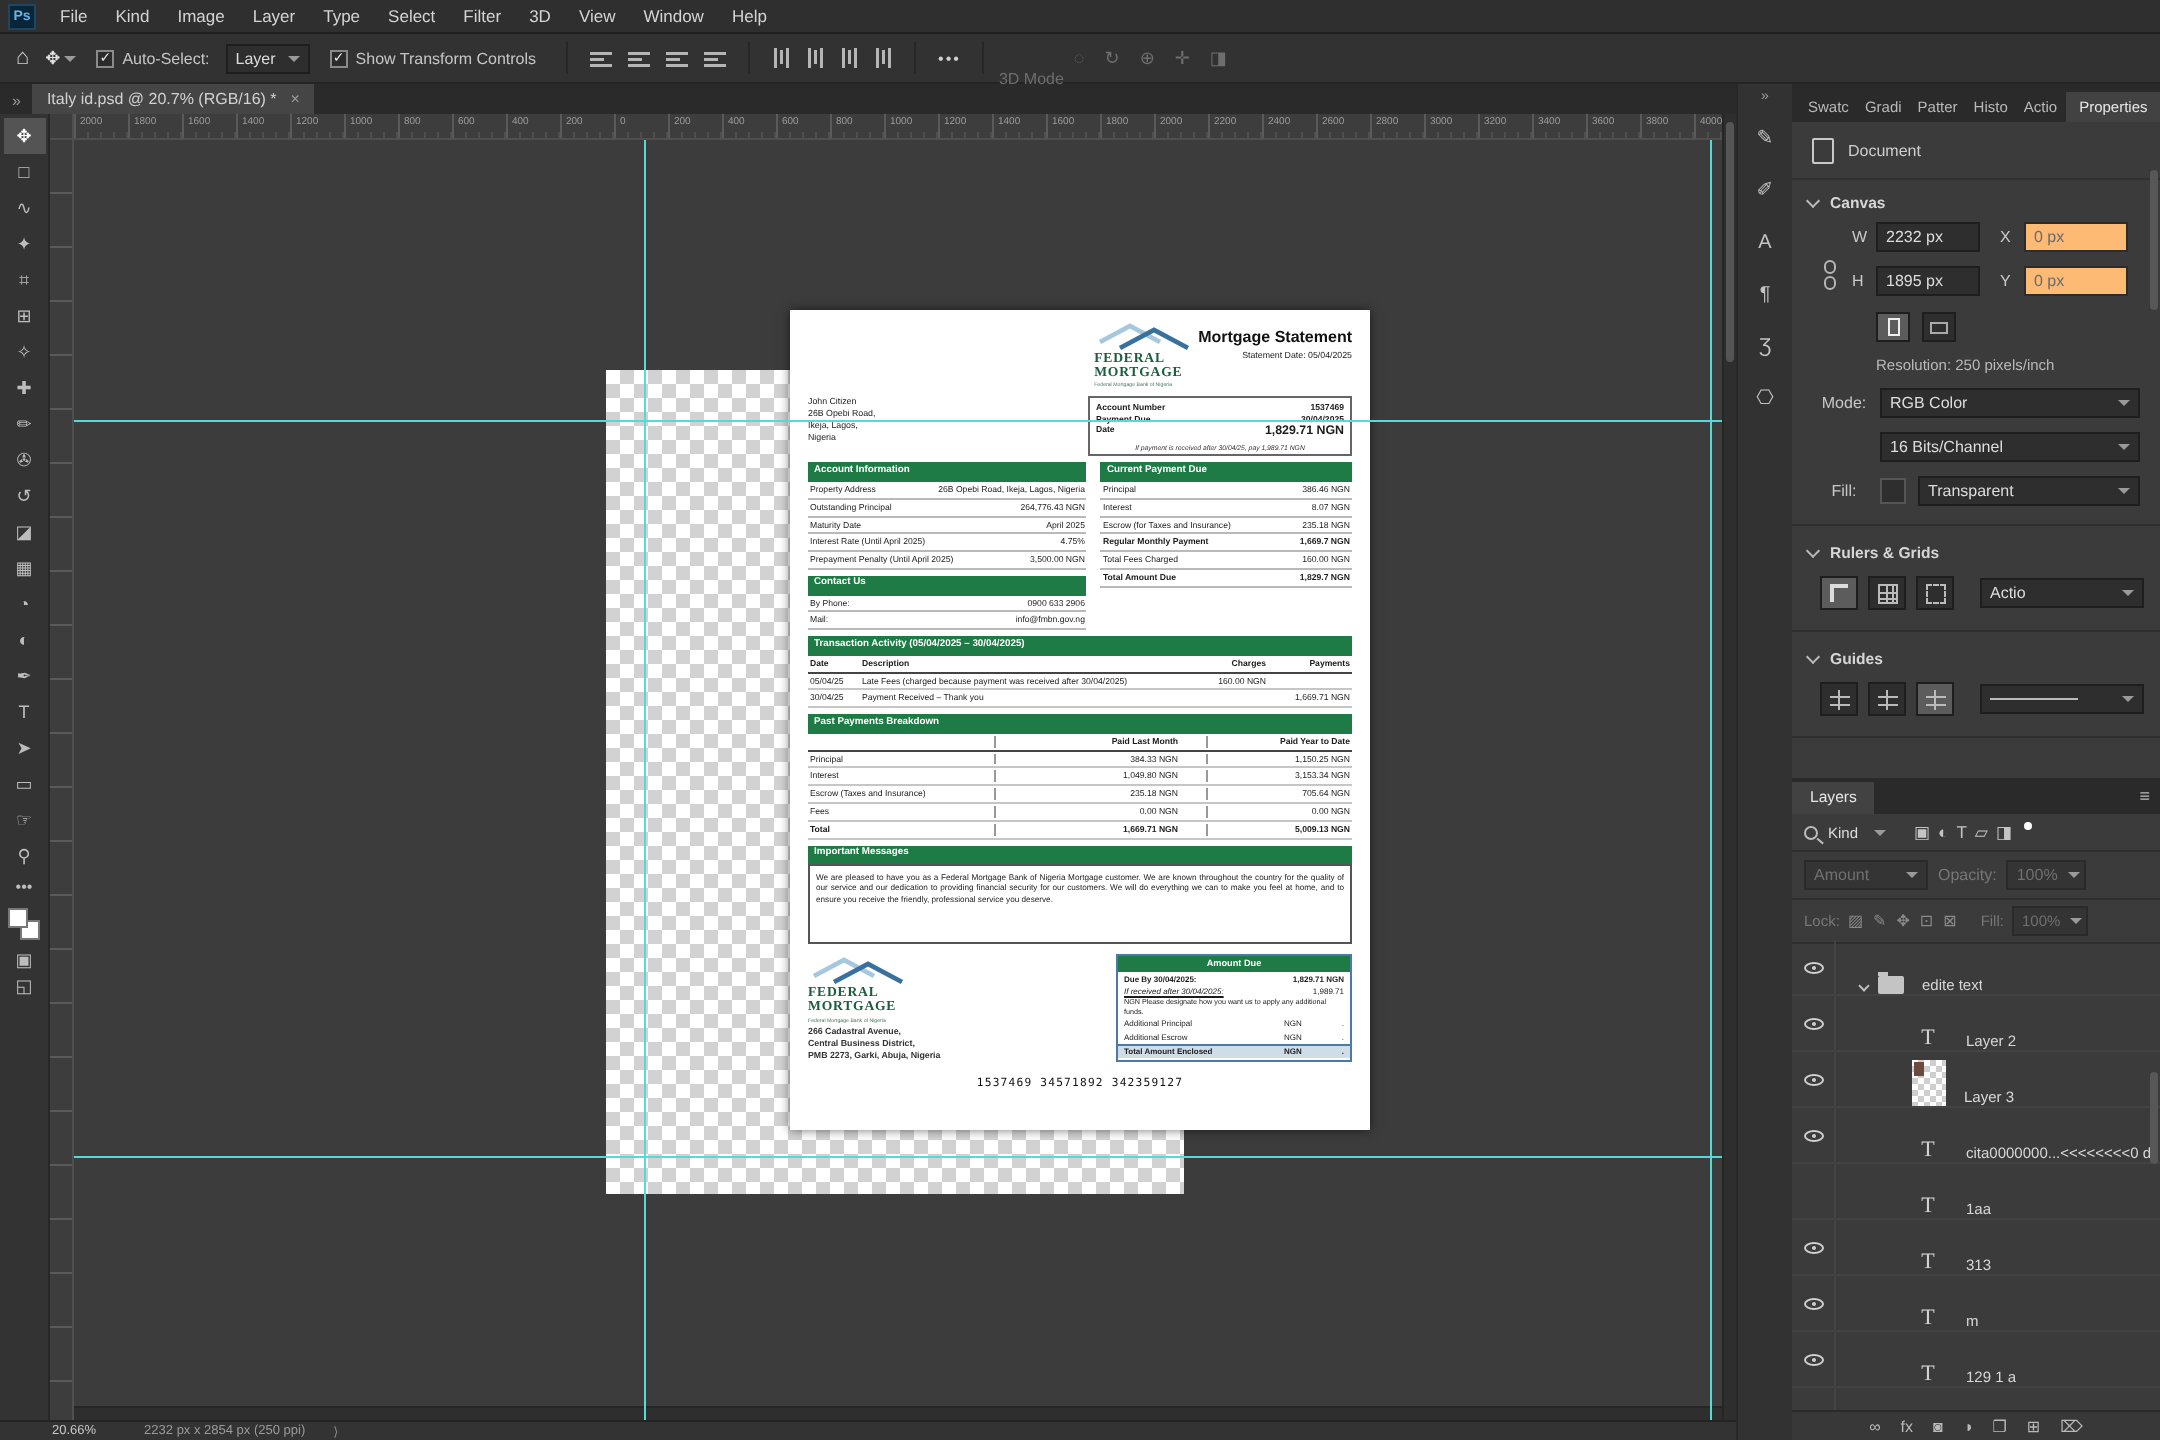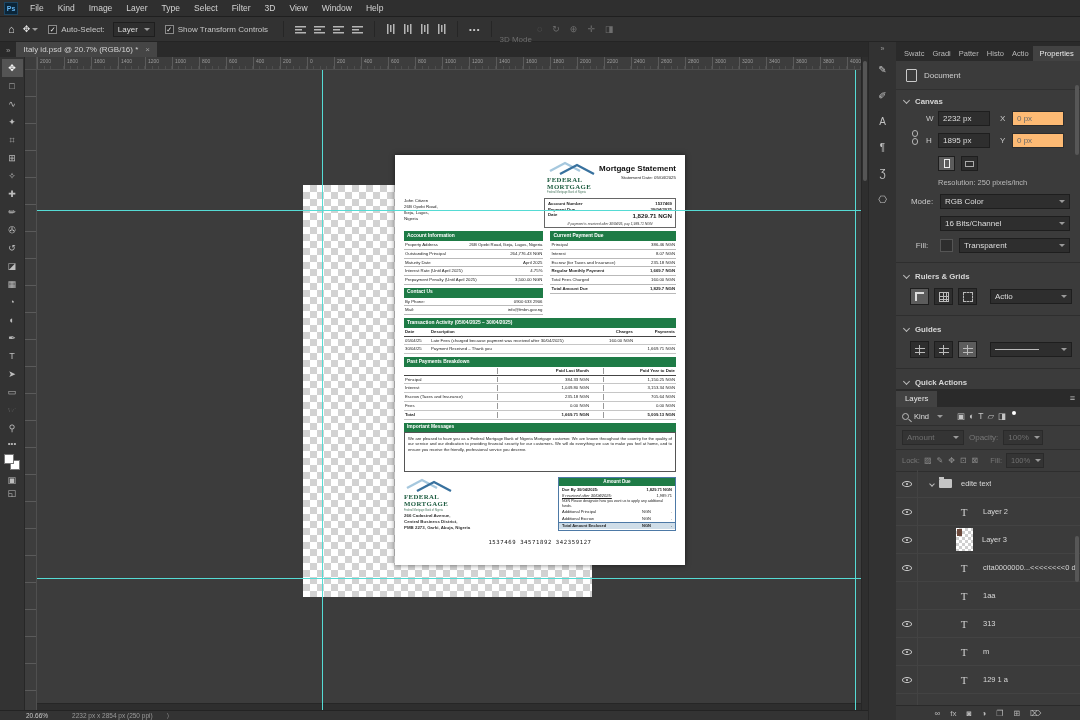--- a/index.html
+++ b/index.html
@@ -166,21 +166,21 @@
   .search-ic{width:7px;height:7px;border:1.2px solid #bbb;border-radius:50%;position:relative;margin-right:1px;}
   .search-ic::after{content:"";position:absolute;left:5px;top:6px;width:4px;height:1.2px;background:#bbb;transform:rotate(40deg);}
   .kind-dd{display:flex;align-items:center;gap:8px;color:#ddd;font-size:7.5px;padding-right:2px;}
   .lf-ic{color:#c5c5c5;font-size:8.5px;padding:0 2px;}
   .lf-dot{width:4px;height:4px;background:#fff;border-radius:50%;margin-top:-6px;}
   .lblend{display:flex;align-items:center;gap:5px;padding:4px 6px;border-bottom:1px solid #2e2e2e;color:#777;}
   .dd.dis{color:#707070;background:#343434;border-color:#2a2a2a;}
   .llock{display:flex;align-items:center;gap:4px;padding:3px 6px;border-bottom:1px solid #2e2e2e;color:#777;font-size:7.5px;}
   .llock .lk{font-size:8px;color:#8a8a8a;}
   .lrows{overflow:hidden;position:absolute;top:63px;bottom:0;left:0;right:0;}
-  .lrow{display:flex;align-items:center;height:28px;border-bottom:1px solid #434343;}
+  .lrow{display:flex;align-items:flex-end;height:28px;border-bottom:1px solid #434343;}
   .eye-cell{width:22px;align-self:stretch;border-right:1px solid #434343;display:flex;align-items:center;justify-content:center;}
   .eye{width:10px;height:6px;border:1px solid #cfcfcf;border-radius:50%;position:relative;}
   .eye::after{content:"";position:absolute;left:3px;top:1px;width:2.5px;height:2.5px;background:#cfcfcf;border-radius:50%;}
   .lrow .name{color:#d8d8d8;font-size:7.5px;margin-left:9px;white-space:nowrap;overflow:hidden;}
   .grp{display:flex;align-items:center;gap:5px;margin-left:12px;}
   .gchev{width:4px;height:4px;border-right:1.2px solid #bbb;border-bottom:1.2px solid #bbb;transform:rotate(45deg);}
   .folder{width:13px;height:9px;background:#c4c4c4;border-radius:1px;position:relative;}
   .folder::before{content:"";position:absolute;top:-2px;left:0;width:5px;height:2px;background:#c4c4c4;}
   .t-ic{width:20px;text-align:center;color:#d2d2d2;font-size:11px;font-family:"Liberation Serif",serif;margin-left:36px;}
   .thumb{width:17px;height:23px;margin-left:38px;background-color:#fff;background-image:linear-gradient(45deg,#cfcfcf 25%,transparent 25%,transparent 75%,#cfcfcf 75%),linear-gradient(45deg,#cfcfcf 25%,transparent 25%,transparent 75%,#cfcfcf 75%);background-size:6px 6px;background-position:0 0,3px 3px;position:relative;}
@@ -698,24 +698,20 @@
       <span class="ib sel">
           <span class="guide-glyph"></span>
         </span>
       <span class="line-dd" style="margin-left:8px">
         <span class="line-sample"></span>
         <span class="caret"></span>
       </span>
     </div>
 
     <div class="pdiv"></div>
-    <div class="sec-row">
-      <span class="chev"></span>
-      <span>Quick Actions</span>
-    </div>
     <div class="props-scroll"></div>
   </div>
 
   <div class="layers-tabrow">
     <span class="ltab">Layers</span>
     <span class="ptab-menu">≡</span>
   </div>
 
   <div class="layers-body">
     <div class="lfilter">

